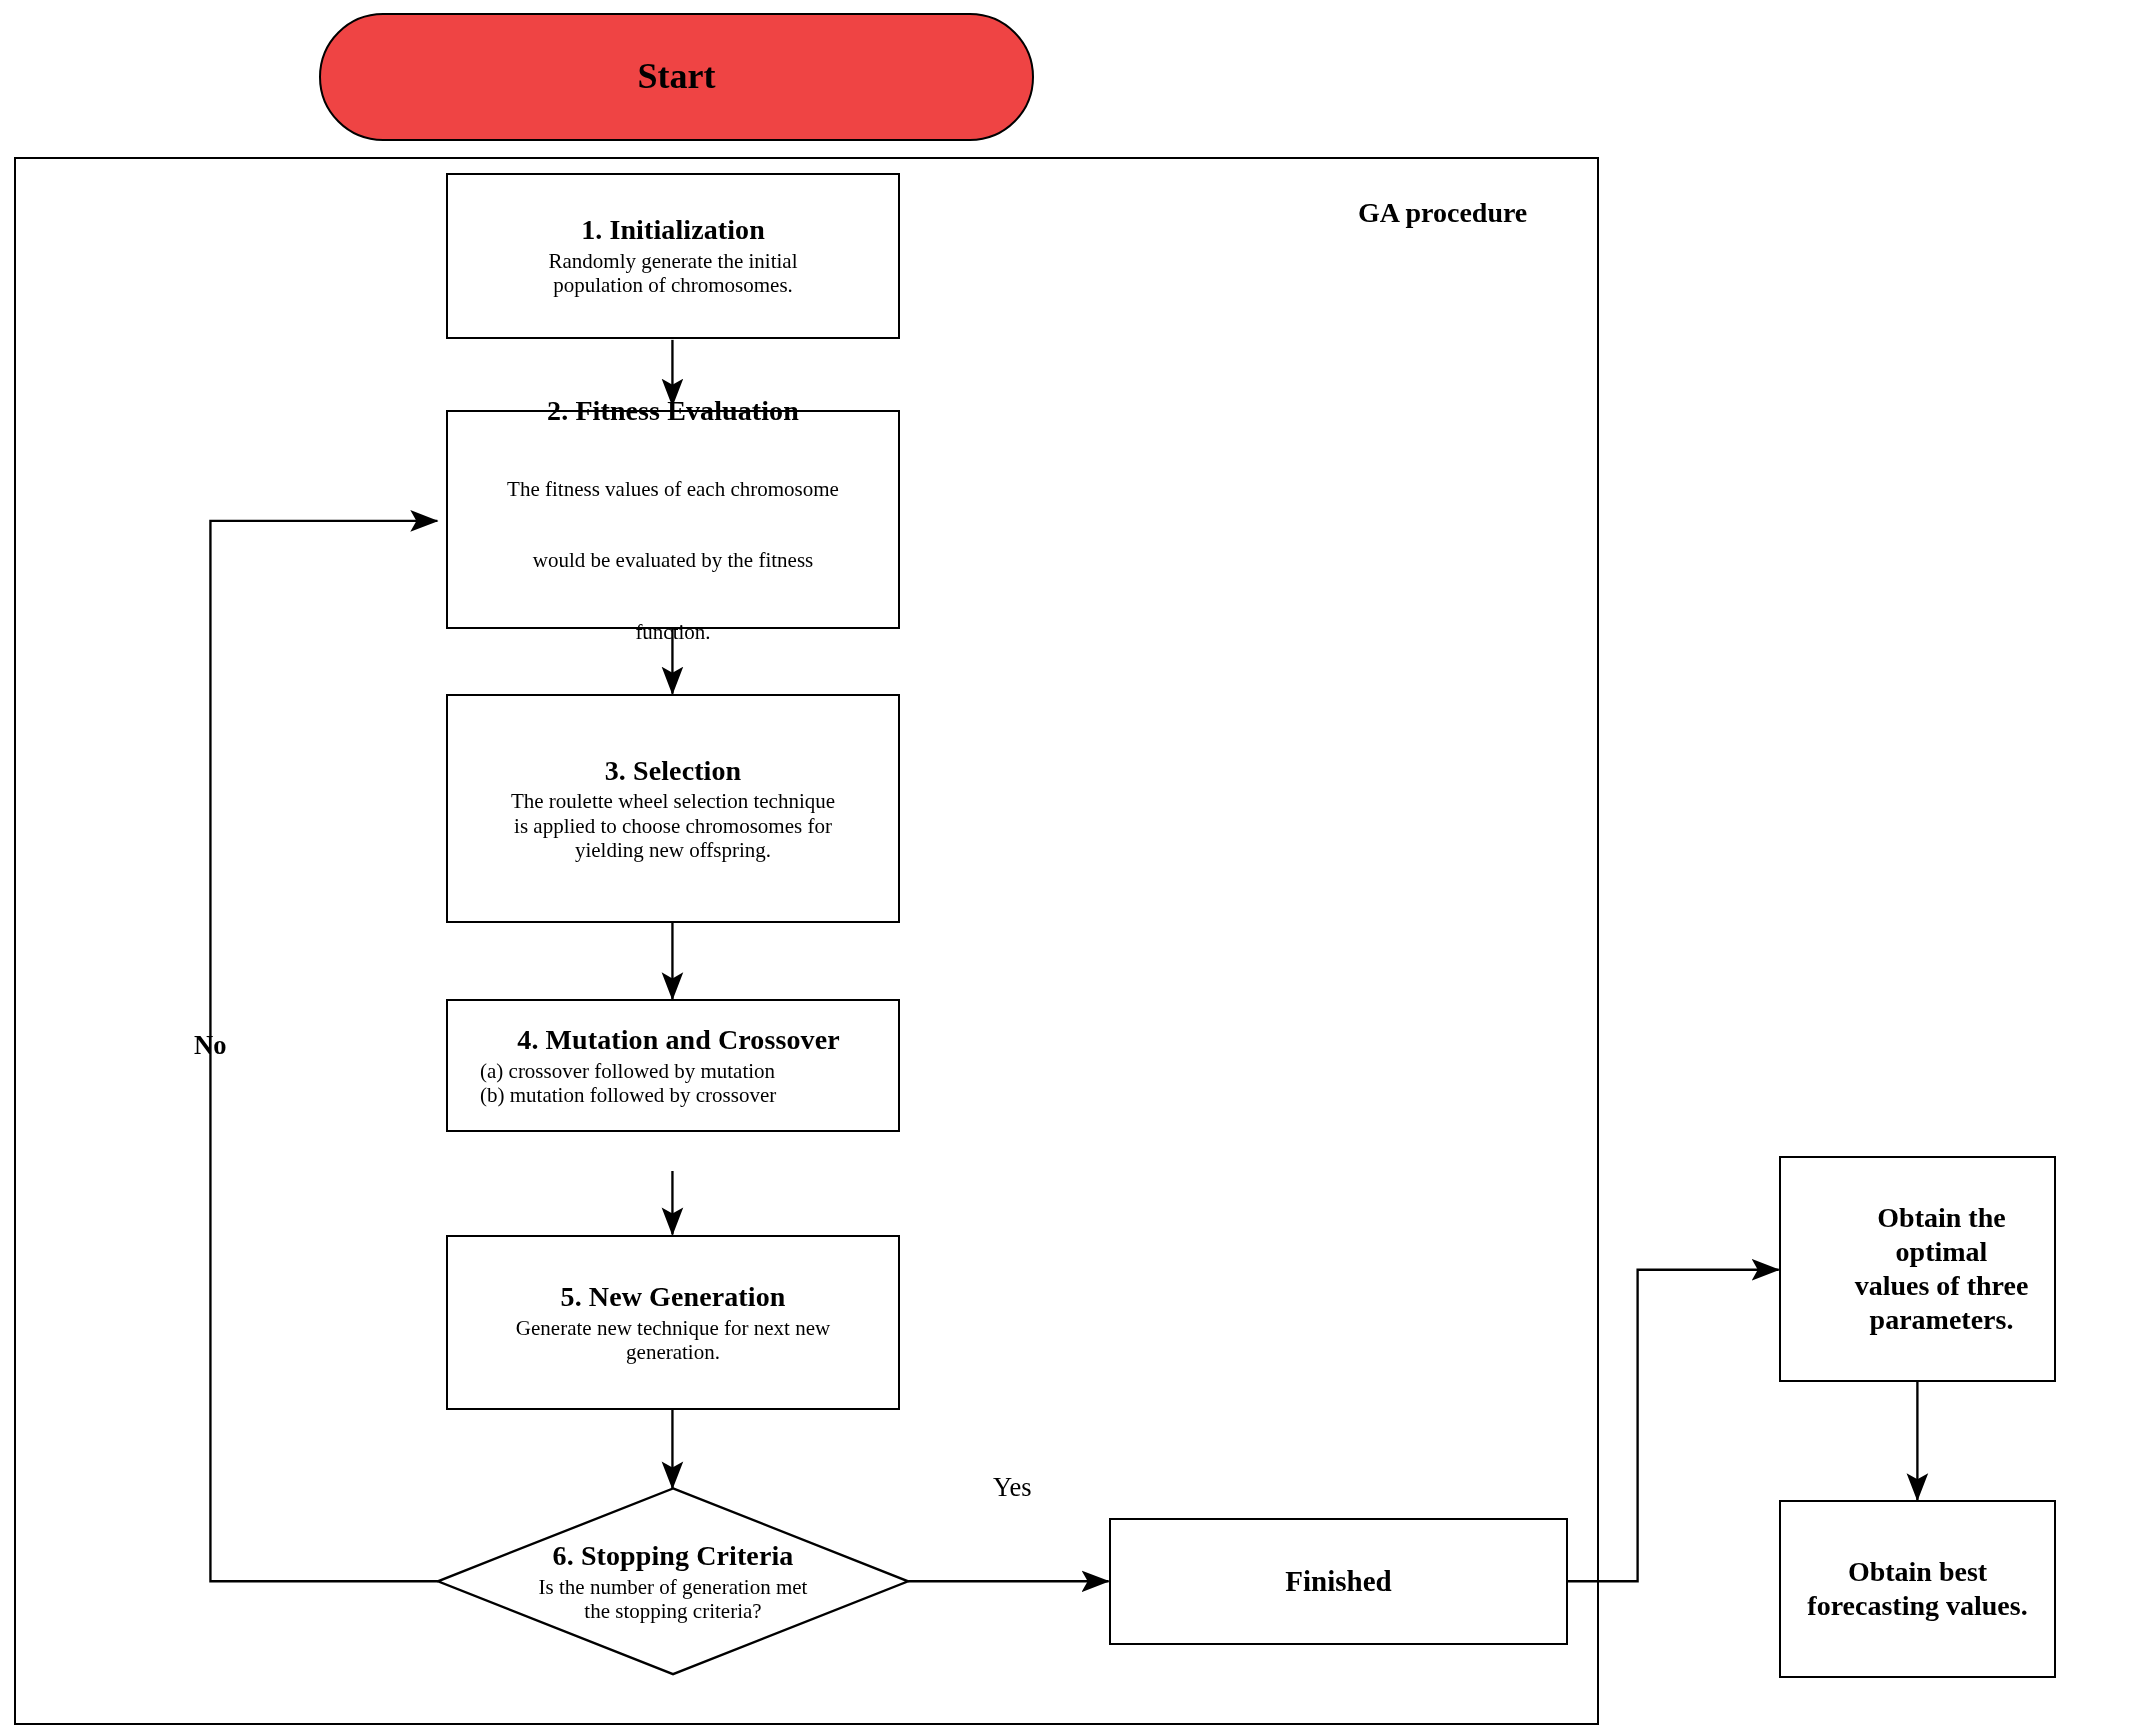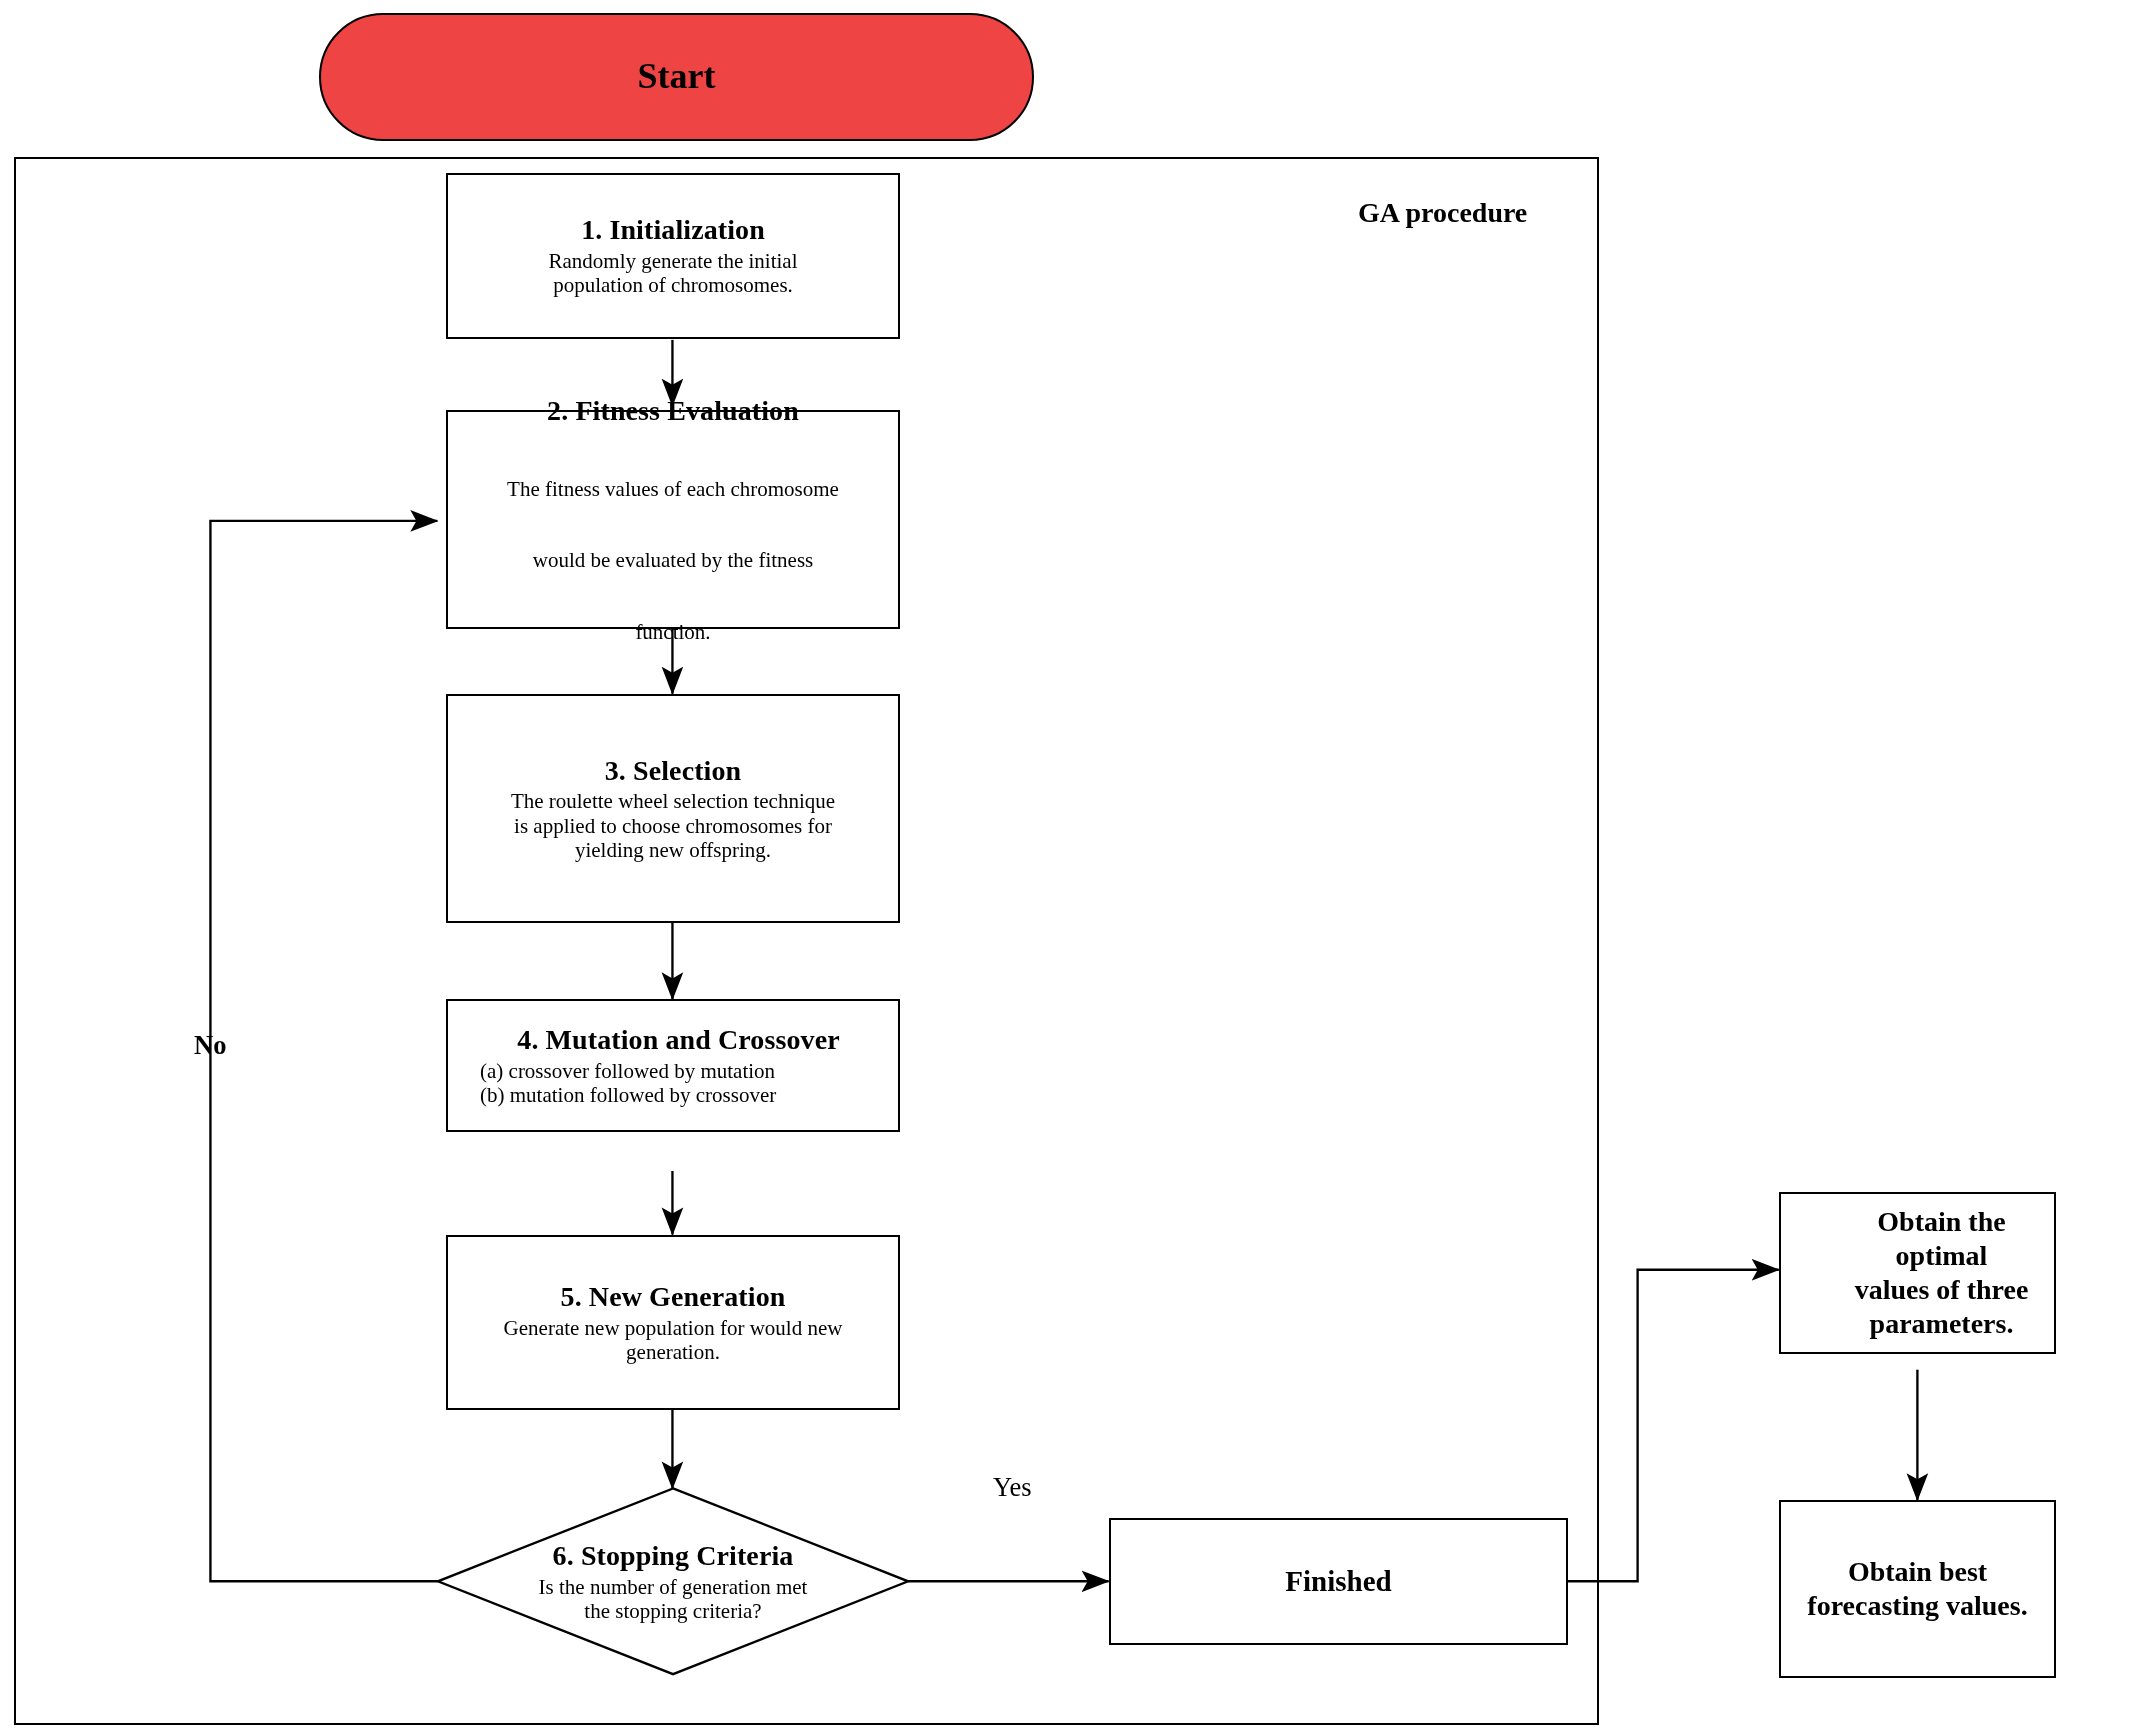--- a/index.html
+++ b/index.html
@@ -168,38 +168,38 @@
   </div>
 
   <div class="node rect-node left-align-block" style="left:446px; top:999px; width:454px; height:133px;">
     <span class="title">4. Mutation and Crossover</span>
     <span class="body-line">(a) crossover followed by mutation</span>
     <span class="body-line">(b) mutation followed by crossover</span>
   </div>
 
   <div class="node rect-node" style="left:446px; top:1235px; width:454px; height:175px;">
     <span class="title">5. New Generation</span>
-    <span class="body-line">Generate new population for would new</span>
+    <span class="body-line">Generate new technique for next new</span>
     <span class="body-line">generation.</span>
   </div>
 
   <svg class="layer" viewBox="0 0 3622 2953">
     <polygon points="1145,2532 1545,2690 1145,2848 745,2690" fill="#ffffff" stroke="#000000" stroke-width="4"></polygon>
   </svg>
   <div class="diamond-node" style="left:379px; top:1511px; width:588px; height:141px;">
     <span class="title">6. Stopping Criteria</span>
     <span class="body-line">Is the number of generation met</span>
     <span class="body-line">the stopping criteria?</span>
   </div>
 
   <div class="node rect-node" style="left:1109px; top:1518px; width:459px; height:127px;">
     <span class="finished-label">Finished</span>
   </div>
 
-  <div class="node rect-node" style="left:1779px; top:1192px; width:277px; height:162px;padding-left:48px;">
+  <div class="node rect-node" style="left:1779px; top:1156px; width:277px; height:226px;padding-left:48px;">
     <span class="bold-body">Obtain the optimal</span>
     <span class="bold-body">values of three</span>
     <span class="bold-body">parameters.</span>
   </div>
 
   <div class="node rect-node" style="left:1779px; top:1500px; width:277px; height:178px;">
     <span class="bold-body">Obtain best</span>
     <span class="bold-body">forecasting values.</span>
   </div>
 

